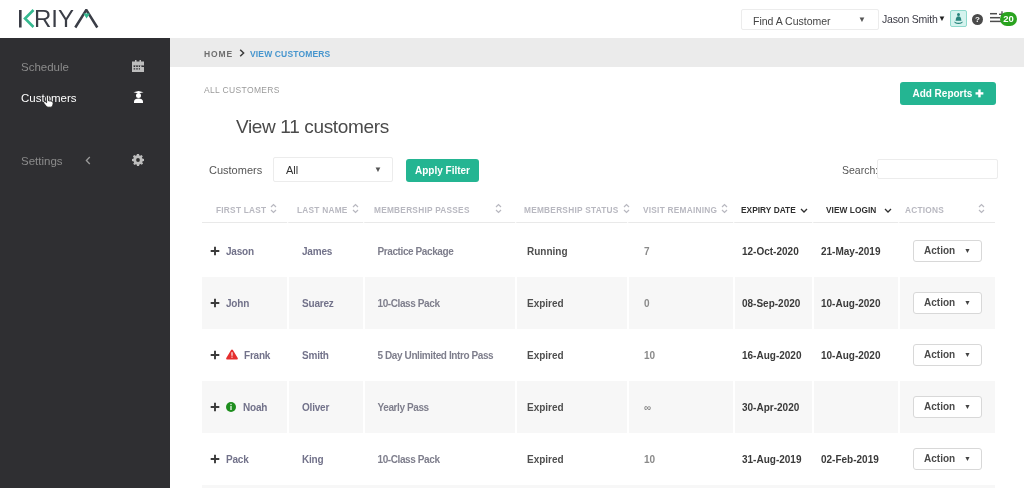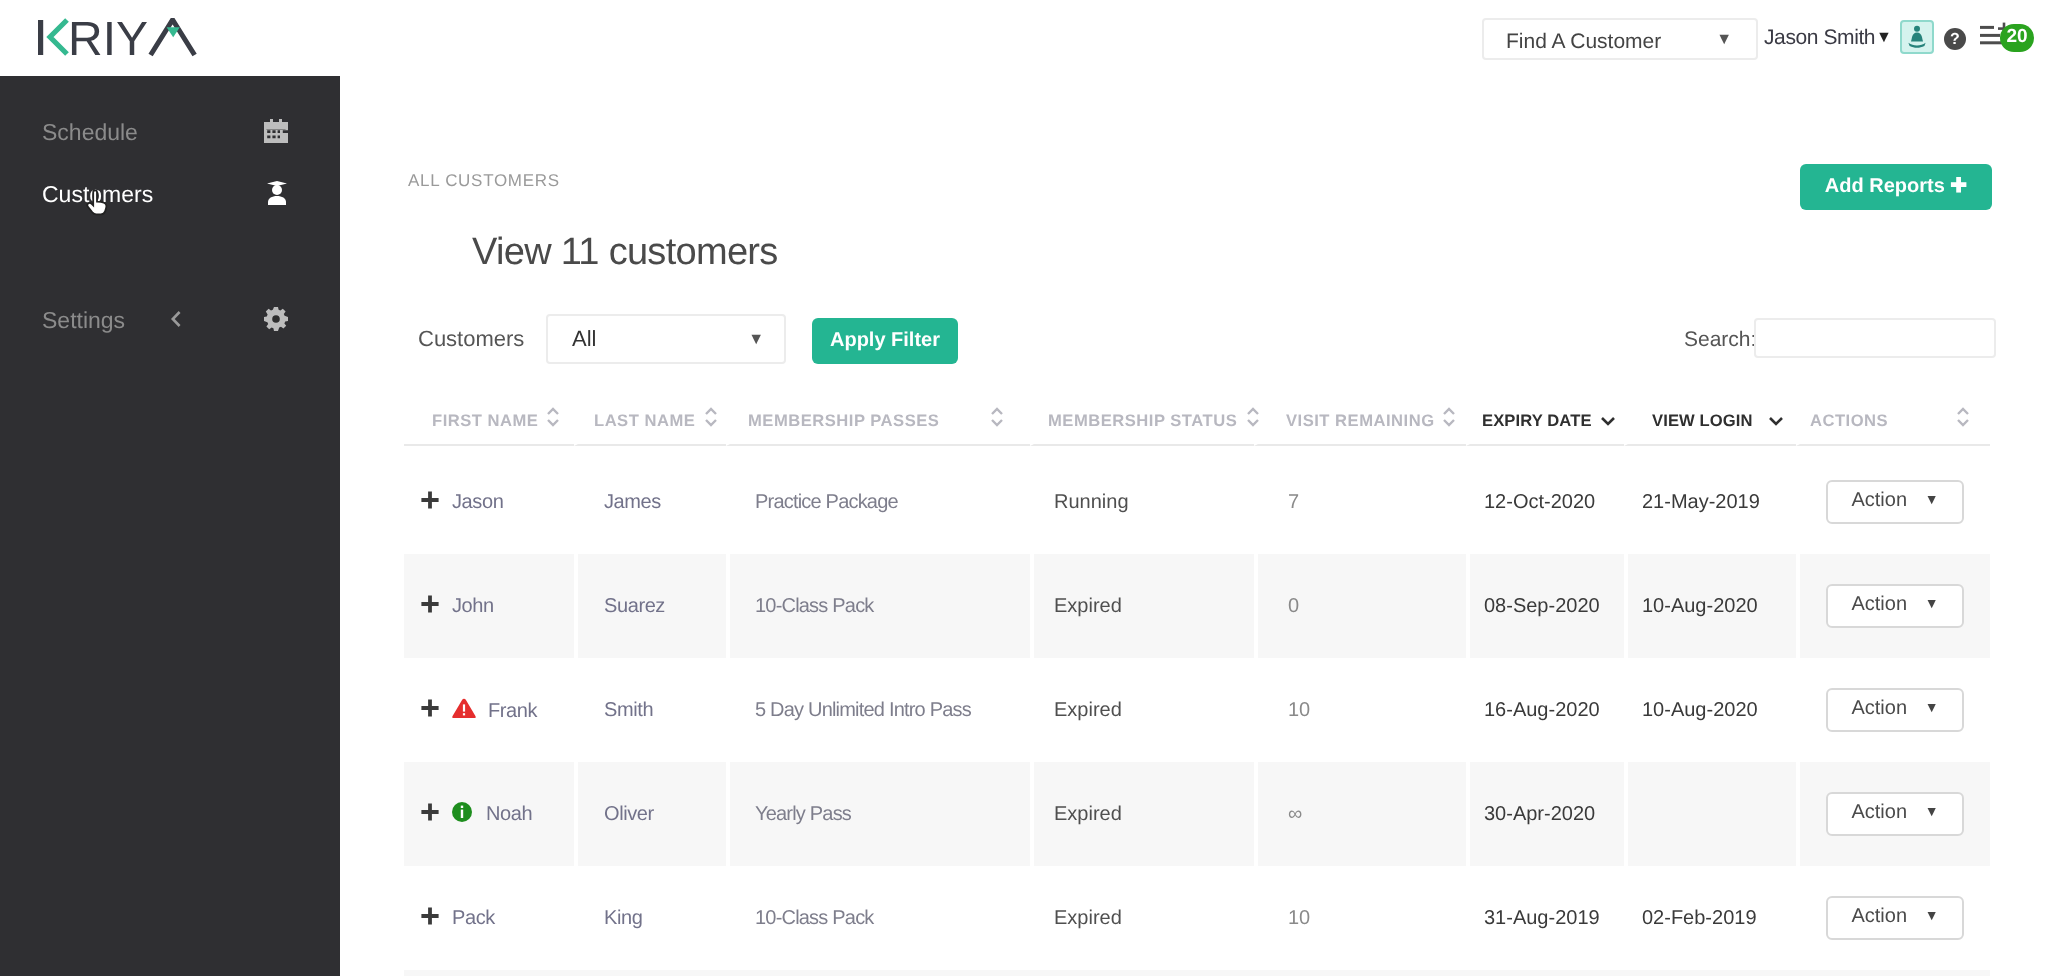--- a/index.html
+++ b/index.html
@@ -22,21 +22,21 @@
 .heading { position:absolute; left:33px; top:78px; font-size:19px; color:#4a4a4a; letter-spacing:-0.35px;margin-left:33px; }
 .custlabel { position:absolute; left:39px; top:126px; font-size:11px; color:#555; }
 .filtersel { position:absolute; left:103px; top:119px; width:120px; height:25px; border:1px solid #ececec; border-radius:2px; background:#fff; }
 .filtersel .val { position:absolute; left:12px; top:6px; font-size:11px; color:#333; }
 .filtersel .arr { position:absolute; right:10px; top:7px; font-size:8px; color:#555; }
 .applybtn { position:absolute; left:236px; top:121px; width:73px; height:23px; background:#24b592; border-radius:3px; color:#fff; font-size:10px; font-weight:700; text-align:center; line-height:23px; }
 .searchlab { position:absolute; left:672px; top:126px; font-size:10.5px; color:#555; }
 .searchbox { position:absolute; left:707px; top:121px; width:121px; height:20px; border:1px solid #ececec; border-radius:2px; background:#fff; }
 
 table.grid { position:absolute; left:202px; top:197px; width:793px; border-collapse:separate; border-spacing:0; table-layout:fixed; font-size:10px; z-index:5; }
-table.grid th, table.grid td { padding:0; font-weight:400; vertical-align:middle; }
+table.grid th, table.grid td { padding:0; font-weight:700; vertical-align:middle; }
 table.grid th { height:26px; white-space:nowrap; border-bottom:1px solid #e9e9e9; font-size:8.3px; letter-spacing:0.25px; color:#b8b8c0; font-weight:700; text-align:left; }
 table.grid th .h { display:flex; align-items:center; }
 table.grid th.far .h { justify-content:space-between; }
 table.grid td { height:52px; }
 table.grid th + th, table.grid td + td { border-left:2px solid #fff; }
 tr.sp td { height:2px !important; border:none !important; background:#fff !important; }
 tr.gray td { background:#f7f7f7; }
 tr.sliver td { height:3px !important; background:#f7f7f7; }
 .p1 { padding-left:14px !important; } 
 .name { color:#72728a; letter-spacing:-0.2px; }
@@ -88,20 +88,27 @@
           <path fill="#bdbdbd" d="M5 0h2l.3 1.4.9.4L9.4.9l1.4 1.4-.9 1.2.4.9L12 5v2l-1.4.3-.4.9.9 1.2-1.4 1.4-1.2-.9-.9.4L7 12H5l-.3-1.4-.9-.4-1.2.9-1.4-1.4.9-1.2-.4-.9L0 7V5l1.4-.3.4-.9L.9 2.3 2.3.9l1.2.9.9-.4z"></path>
           <circle cx="6" cy="6" r="1.9" fill="#2e2e2e"></circle>
         </svg></span>
   </div>
   <svg style="position:absolute; left:43px; top:57px;" width="11" height="14" viewBox="0 0 11 14">
       <path d="M3.6 1.2 c0-1.4 1.9-1.4 1.9 0 v4.6 c2.9 0.05 4.8 0.7 4.7 2.3 -0.05 0.8-0.35 1.8-0.65 2.6 -0.3 0.85-1 1.5-2.1 1.5 h-2.3 c-0.85 0-1.5-0.45-2-1.05 l-2.2-2.8 c-1-1.3 0.7-2.5 1.75-1.5 l0.9 0.85 z" fill="#fff" stroke="#222" stroke-width="0.9"></path>
     </svg>
 </div>
 
 <div class="main">
+  <div class="crumbs">
+    <span class="home">HOME</span>
+      <svg style="position:absolute;left:69px;top:11px;" width="6" height="8" viewBox="0 0 6 8">
+        <path d="M1.2 0.8 4.6 4 1.2 7.2" stroke="#3c3c3c" stroke-width="1.5" fill="none"></path>
+      </svg>
+      <span class="view">VIEW CUSTOMERS</span>
+  </div>
   <div class="allcust">ALL CUSTOMERS</div>
   <div class="addbtn">Add Reports ✚</div>
   <div class="heading">View 11 customers</div>
   <div class="custlabel">Customers</div>
   <div class="filtersel">
       <span class="val">All</span>
       <span class="arr">▼</span>
     </div>
   <div class="applybtn">Apply Filter</div>
   <div class="searchlab">Search:</div>
@@ -116,21 +123,21 @@
       <col style="width:112px">
     <col style="width:106px">
       <col style="width:79px">
       <col style="width:86px">
       <col style="width:97px">
   </colgroup>
   <thead>
     <tr>
       <th>
           <div class="h p1">
-            <span>FIRST NAME</span>
+            <span>FIRST LAST</span>
             <span class="sorticon"><svg width="7" height="11" viewBox="0 0 7 11">
                 <path d="M1 4 3.5 1.5 6 4" stroke="#b8b8c0" fill="none" stroke-width="1.2"></path>
                 <path d="M1 7 3.5 9.5 6 7" stroke="#b8b8c0" fill="none" stroke-width="1.2"></path>
               </svg></span>
           </div>
         </th>
       <th>
           <div class="h" style="padding-left:8px;">
             <span>LAST NAME</span>
             <span class="sorticon"><svg width="7" height="11" viewBox="0 0 7 11">

